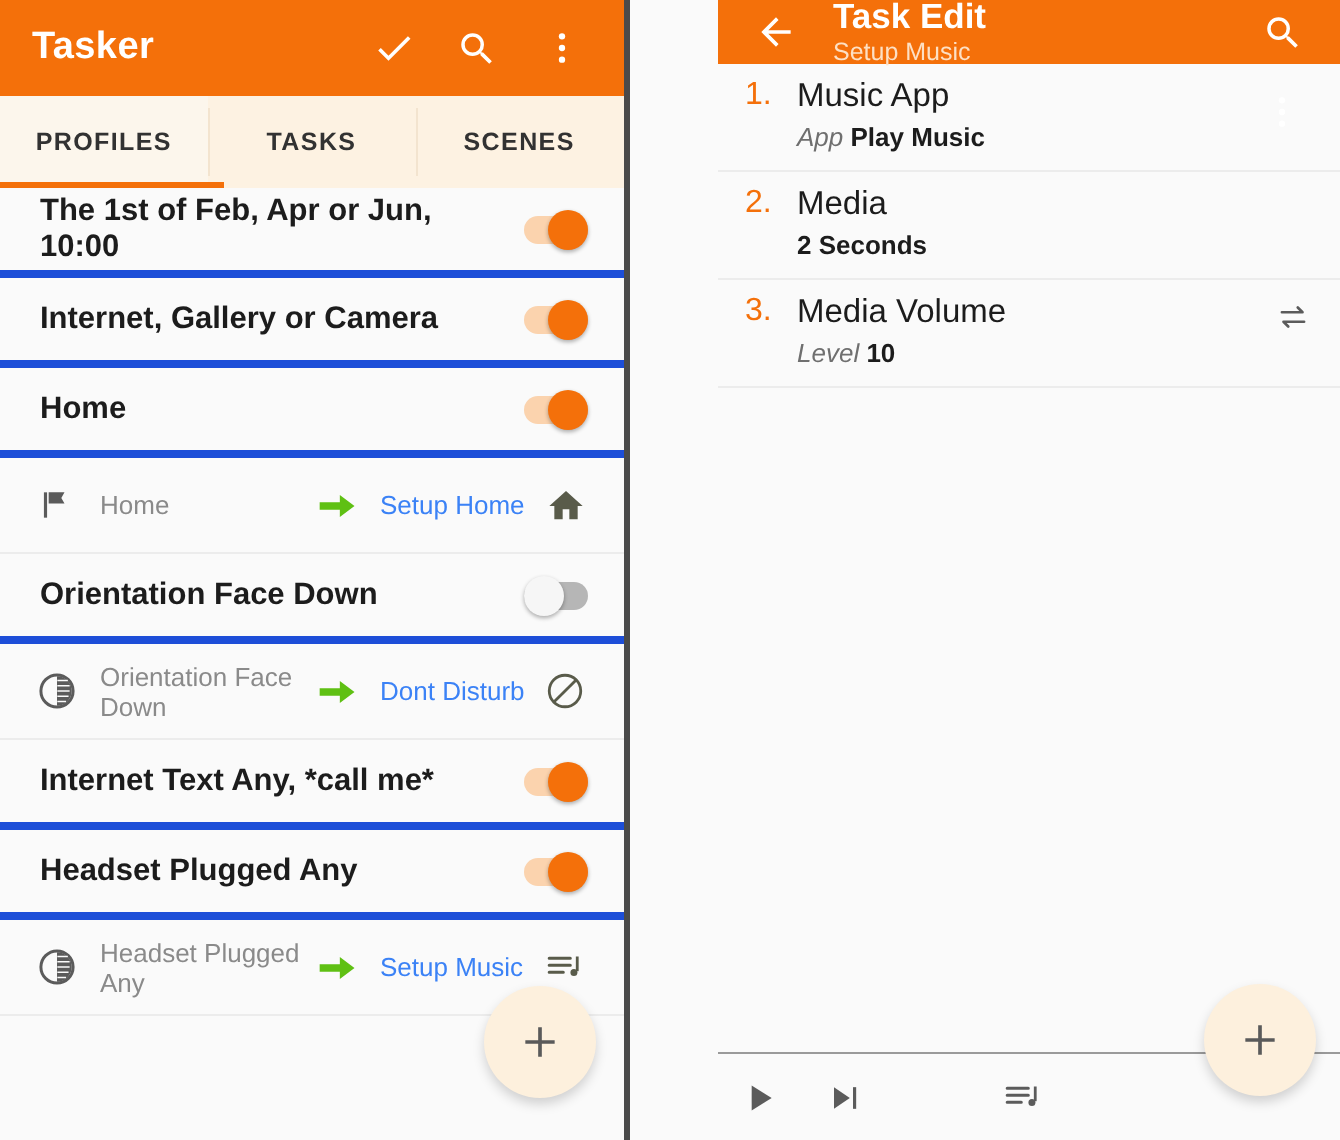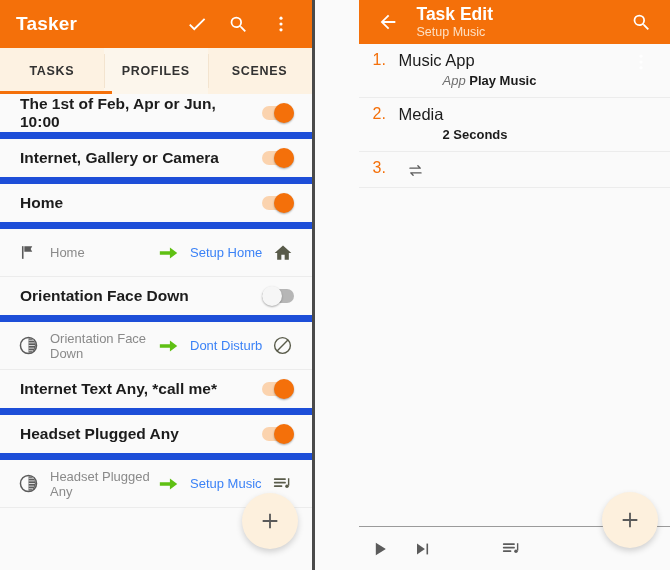--- a/index.html
+++ b/index.html
@@ -53,21 +53,21 @@
   }
   .tab-indicator {
     position: absolute; bottom: 0; left: 0;
     width: 111.6px; height: 3px; background: #f4700a;
   }
 
   .list { position: relative; }
   .prow {
     height: 45px; display: flex; align-items: center;
     padding: 0 18px 0 20px;
-    border-bottom: 7px solid #1d4ed8;
+    border-bottom: 4px solid #1d4ed8;
   }
   .prow .pname {
     flex: 1; font-size: 15.5px; font-weight: bold; color: #1c1c1c;
   }
   
   .sw { width: 40px; height: 22px; position: relative; flex: none; }
   .sw .track {
     position: absolute; right: 0; top: 4px;
     width: 32px; height: 14px; border-radius: 7px;
   }
@@ -103,39 +103,39 @@
     box-shadow: 0 3px 6px rgba(0,0,0,.17);
   }
   .fab-left { right: 14px; bottom: 21px; }
 
   
   .phone-right {
     width: 332px; height: 570px; background: #fafafa;
     position: relative; overflow: hidden;
   }
   .appbar2 {
-    height: 44px; background: #f4700a; color: #fff;
+    height: 32px; background: #f4700a; color: #fff;
     display: flex; align-items: center; padding: 0 10px;
   }
   .appbar2 .ttlwrap { flex: 1; padding-left: 10px; line-height: 1.05; }
   .appbar2 .t1 { font-size: 17.5px; font-weight: bold; }
   .appbar2 .t2 { font-size: 12.5px; color: #fde0c4; padding-top: 3px; }
 
   .arow {
     padding: 6px 14px 7px 14px;
     border-bottom: 1px solid #ececec;
     display: flex; align-items: flex-start;
   }
   .arow .num {
     font-size: 16px; color: #f4700a; width: 26px; flex: none;
     padding-top: 1px;
   }
   .arow .body { flex: 1; }
   .arow .aname { font-size: 16.5px; color: #1c1c1c; line-height: 21px; }
-  .arow .asub { font-size: 13px; color: #3a3a3a; line-height: 18px; padding-top: 1px; margin-left: 44px; }
+  .arow .asub { font-size: 13px; color: #3a3a3a; line-height: 18px; padding-top: 1px; }
   .arow .asub i { color: #6f6f6f; font-style: italic; }
   .arow .asub b { font-weight: bold; color: #1c1c1c; }
   .arow .rtool { width: 26px; flex: none; display: flex; justify-content: flex-end; padding-top: 3px; }
 
   .bottombar {
     position: absolute; left: 0; right: 0; bottom: 0;
     height: 44px; background: #fafafa;
     border-top: 1px solid #9a9a9a;
     display: flex; align-items: center;
   }
@@ -166,25 +166,25 @@
           <svg width="20" height="20" viewBox="0 0 24 24">
               <circle cx="12" cy="5" r="1.9" fill="#fff"></circle>
               <circle cx="12" cy="12" r="1.9" fill="#fff"></circle>
               <circle cx="12" cy="19" r="1.9" fill="#fff"></circle>
             </svg>
         </div>
       </div>
     </div>
 
     <div class="tabs">
+      <div class="tab active">
+        <span>PROFILES</span>
+      </div>
       <div class="tab">
         <span>TASKS</span>
-      </div>
-      <div class="tab active">
-        <span>PROFILES</span>
       </div>
       <div class="tab">
         <span>SCENES</span>
       </div>
       <div class="tab-indicator"></div>
     </div>
 
     <div class="list">
 
       <div class="prow">
@@ -361,20 +361,27 @@
           <div class="asub">
             <i></i>
             <b>2 Seconds</b>
           </div>
         </div>
         <div class="rtool"></div>
       </div>
 
       <div class="arow">
         <div class="num">3.</div>
+        <div class="body">
+          <div class="aname">Media Volume</div>
+          <div class="asub">
+            <i>Level</i>
+            <b>10</b>
+          </div>
+        </div>
         <div class="rtool">
           <svg width="19" height="19" viewBox="0 0 24 24">
             <path d="M5 9h13l-3-3M19 15H6l3 3" fill="none" stroke="#5b5b5b" stroke-width="1.7" stroke-linecap="round" stroke-linejoin="round"></path>
           </svg>
         </div>
       </div>
 
     </div>
 
     <div class="bottombar">

